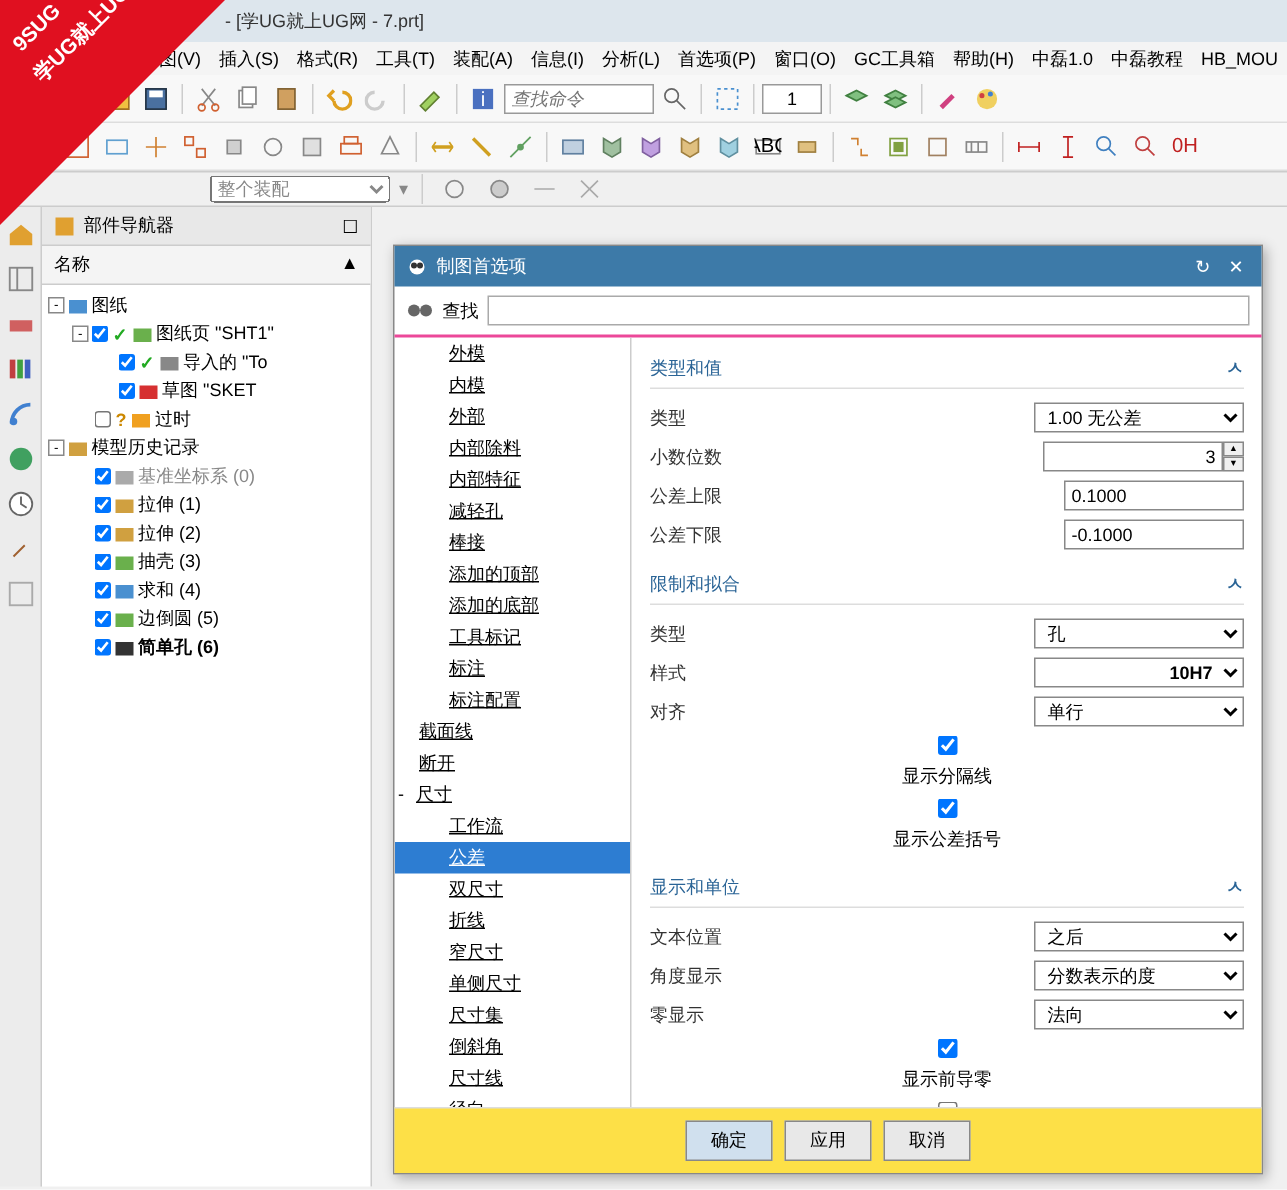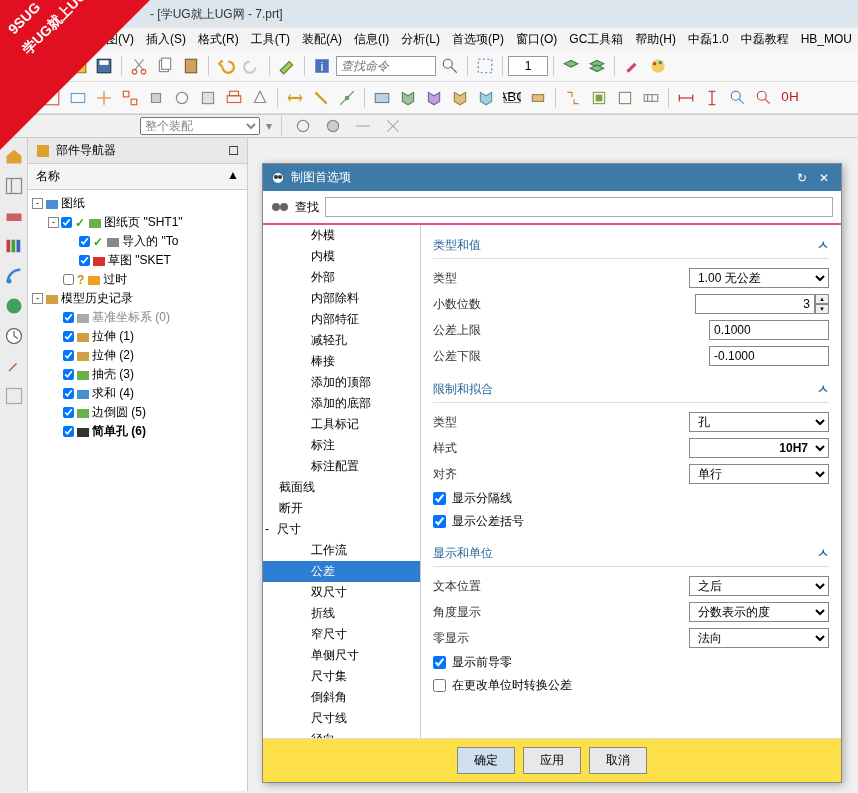--- a/index.html
+++ b/index.html
@@ -33,37 +33,37 @@
 .gray { color: #888; }
 .dialog { position: absolute; left: 262px; top: 163px; width: 580px; height: 620px; background: #fff; border: 1px solid #888; box-shadow: 2px 2px 8px rgba(0,0,0,0.3); display: flex; flex-direction: column; }
 .dlg-title { background: #3d7aa8; color: #fff; padding: 5px 8px; display: flex; align-items: center; justify-content: space-between; }
 .dlg-title-left { display: flex; align-items: center; gap: 6px; }
 .dlg-title-right { display: flex; gap: 4px; }
 .dlg-title-right span { cursor: pointer; padding: 0 4px; }
 .dlg-search { padding: 6px 8px; display: flex; align-items: center; gap: 6px; border-bottom: 2px solid #ec4899; }
 .dlg-search input { flex: 1; border: 1px solid #aaa; height: 20px; padding: 0 4px; }
 .dlg-body { display: flex; flex: 1; overflow: hidden; }
 .dlg-tree { width: 158px; border-right: 1px solid #ccc; overflow-y: auto; background: #fff; }
-.dlg-tree-item { padding: 2px 4px 2px 48px; cursor: pointer; white-space: nowrap; }
+.dlg-tree-item { padding: 2px 4px 2px 36px; cursor: pointer; white-space: nowrap; text-decoration: underline; }
 .dlg-tree-item.lvl1 { padding-left: 16px; }
 .dlg-tree-item.selected { background: #2d7dd2; color: #fff; }
 .dlg-tree-item .exp2 { display: inline-block; width: 10px; margin-left: -14px; margin-right: 2px; }
 .dlg-content { flex: 1; padding: 8px 12px; overflow-y: auto; }
 .section-hdr { color: #2a6496; padding: 4px 0; display: flex; justify-content: space-between; align-items: center; border-bottom: 1px solid #ddd; margin-bottom: 6px; margin-top: 8px; }
 .section-hdr:first-child { margin-top: 0; }
 .section-hdr .chev { color: #2a6496; cursor: pointer; font-weight: bold; }
 .field-row { display: flex; align-items: center; justify-content: space-between; padding: 3px 0; }
 .field-row label { color: #333; }
 .field-row select, .field-row input[type=text] { width: 140px; height: 20px; border: 1px solid #888; padding: 0 4px; background: #fff; }
 .field-row input[type=text].num { text-align: left; width: 120px; }
 .spinner { display: flex; align-items: center; }
 .spinner input { width: 120px; text-align: right; border: 1px solid #888; height: 20px; padding: 0 4px; }
 .spinner .spins { display: flex; flex-direction: column; }
 .spinner .spins span { width: 14px; height: 10px; border: 1px solid #888; font-size: 7px; text-align: center; line-height: 8px; cursor: pointer; background: #f0f0f0; }
-.chk-row { display: flex; align-items: center; gap: 6px; padding: 3px 0; }
+.chk-row { display: flex; align-items: center; gap: 6px; padding: 3px 0; flex-direction: column; }
 .dlg-footer { padding: 8px; display: flex; justify-content: center; gap: 8px; border-top: 1px solid #ddd; background: #fde047; }
 .dlg-footer button { padding: 4px 16px; border: 1px solid #888; background: #e8e8e8; cursor: pointer; }
 .dlg-footer button:first-child { background: #d0e0ee; }
 .assembly-bar { background: #f0f0f0; border-top: 1px solid #ccc; border-bottom: 1px solid #ccc; height: 24px; display: flex; align-items: center; padding-left: 140px; gap: 6px; }
 .assembly-bar select { width: 120px; height: 18px; color: #888; }
 </style>
 </head>
 <body>
 
 <div class="watermark">

